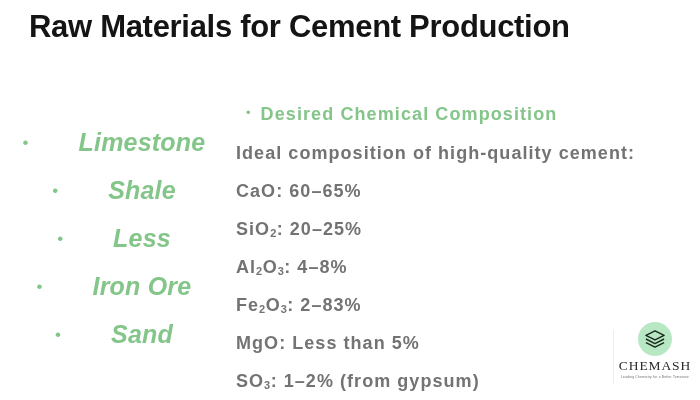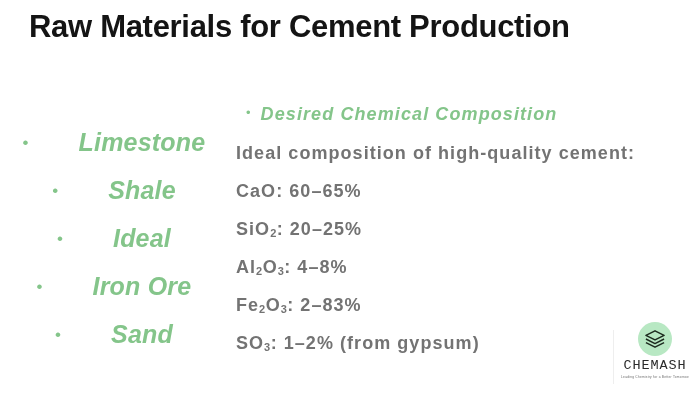--- a/index.html
+++ b/index.html
@@ -85,21 +85,20 @@
     font-size: 13px;
     line-height: 1;
     margin-right: 10px;
     position: relative;
     top: -3px;
   }
   .comp-heading .head-text {
     color: #84c58a;
     font-size: 18px;
     font-weight: 700;
-    font-style: italic;
     letter-spacing: 1.1px;
     white-space: nowrap;
     font-family: "Liberation Sans", sans-serif;
   }
   .comp-line {
     color: #737373;
     font-size: 18px;
     font-weight: 700;
     letter-spacing: 1.05px;
     line-height: 38px;
@@ -142,21 +141,21 @@
     display: flex;
     align-items: center;
     justify-content: center;
   }
   .logo-wordmark {
     margin-top: 3px;
     font-size: 13.5px;
     font-weight: 400;
     color: #2b2b2b;
     letter-spacing: 0.9px;
-    font-family: Liberation Mono, monospace;
+    font-family: Liberation Serif, serif;
     line-height: 1.1;
   }
   .logo-tagline {
     margin-top: 1px;
     font-size: 3.2px;
     color: #6b6b6b;
     letter-spacing: 0.25px;
     font-family: "Liberation Sans", sans-serif;
     white-space: nowrap;
     transform: scale(1);
@@ -176,21 +175,21 @@
       <span class="left-label">Limestone</span>
     </div>
 
     <div class="left-item">
       <span class="left-bullet">•</span>
       <span class="left-label">Shale</span>
     </div>
 
     <div class="left-item">
       <span class="left-bullet">•</span>
-      <span class="left-label">Ideal</span>
+      <span class="left-label">Less</span>
     </div>
 
     <div class="left-item">
       <span class="left-bullet">•</span>
       <span class="left-label">Iron Ore</span>
     </div>
 
     <div class="left-item">
       <span class="left-bullet">•</span>
       <span class="left-label">Sand</span>
@@ -208,20 +207,21 @@
     <div class="comp-line">Ideal composition of high-quality cement:</div>
 
     <div class="comp-line"><span>CaO</span><span>: 60–65%</span></div>
 
     <div class="comp-line"><span>SiO</span><sub>2</sub><span>: 20–25%</span></div>
 
     <div class="comp-line"><span>Al</span><sub>2</sub><span>O</span><sub>3</sub><span>: 4–8%</span></div>
 
     <div class="comp-line"><span>Fe</span><sub>2</sub><span>O</span><sub>3</sub><span>: 2–83%</span></div>
 
+    <div class="comp-line"><span>MgO</span><span>: Less than 5%</span></div>
 
     <div class="comp-line"><span>SO</span><sub>3</sub><span>: 1–2% (from gypsum)</span></div>
 
   </div>
 
   <div class="logo-divider"></div>
 
   <div class="logo-block">
     <div class="logo-circle">
       <svg width="22" height="20" viewBox="0 0 24 22">

